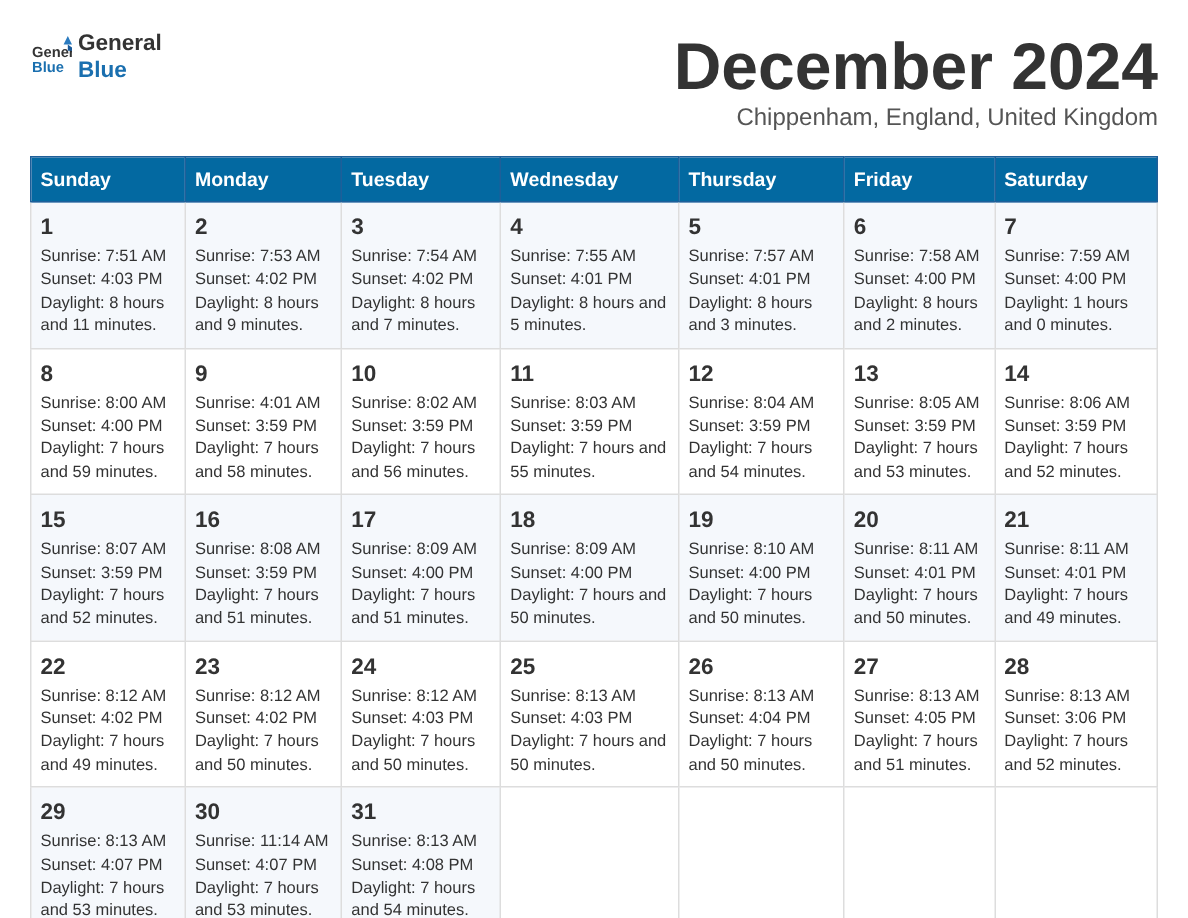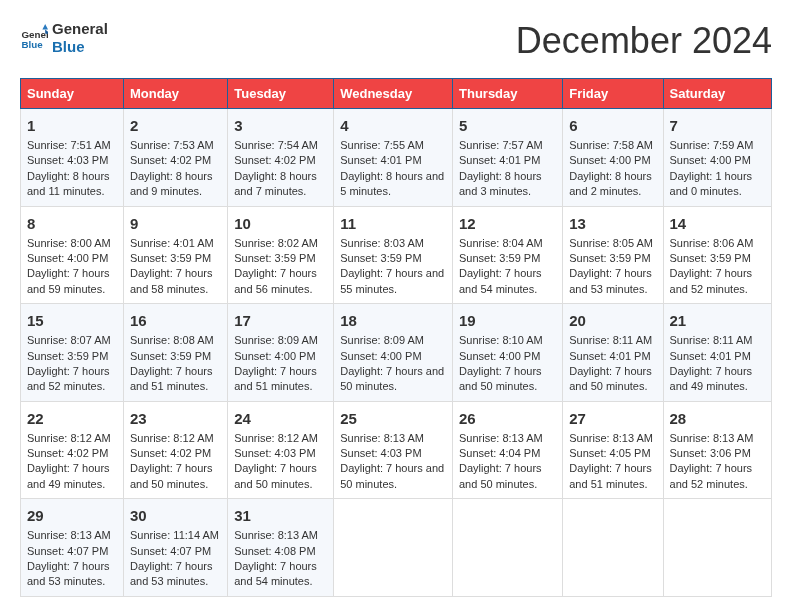--- a/index.html
+++ b/index.html
@@ -22,35 +22,35 @@
       gap: 4px;
     }
     .logo-icon {
       width: 28px;
       height: 28px;
     }
     .title-area {
       text-align: right;
     }
     .calendar-title {
-      font-size: 36px;
-      font-weight: normal;
+      font-size: 44px;
+      font-weight: bold;
       color: #333;
     }
     .calendar-subtitle {
       font-size: 16px;
       color: #555;
     }
     table {
       width: 100%;
       border-collapse: collapse;
       font-size: 11px;
     }
     thead tr th {
-      background-color: #ef4444;
+      background-color: #0369a1;
       color: #fff;
       padding: 7px 6px;
       text-align: left;
       font-size: 13px;
       font-weight: bold;
       border: 1px solid #1e5f99;
     }
     tbody tr {
       border-bottom: 1px solid #ccc;
     }
@@ -91,20 +91,21 @@
       <polygon points="32,8 40,8 36,0" fill="#2a7abf"></polygon>
       <polygon points="36,8 44,14 36,14" fill="#1a5a9a"></polygon>
     </svg>
     <div>
       <div style="font-size:15px;font-weight:bold;color:#333;line-height:1.2;">General</div>
       <div style="font-size:15px;font-weight:bold;color:#1a6faf;line-height:1.2;">Blue</div>
     </div>
   </div>
   <div class="title-area">
     <div class="calendar-title">December 2024</div>
+    <div class="calendar-subtitle">Chippenham, England, United Kingdom</div>
   </div>
 </div>
 
 <table>
   <thead>
     <tr>
     <th>Sunday</th>
         <th>Monday</th>
         <th>Tuesday</th>
         <th>Wednesday</th>

